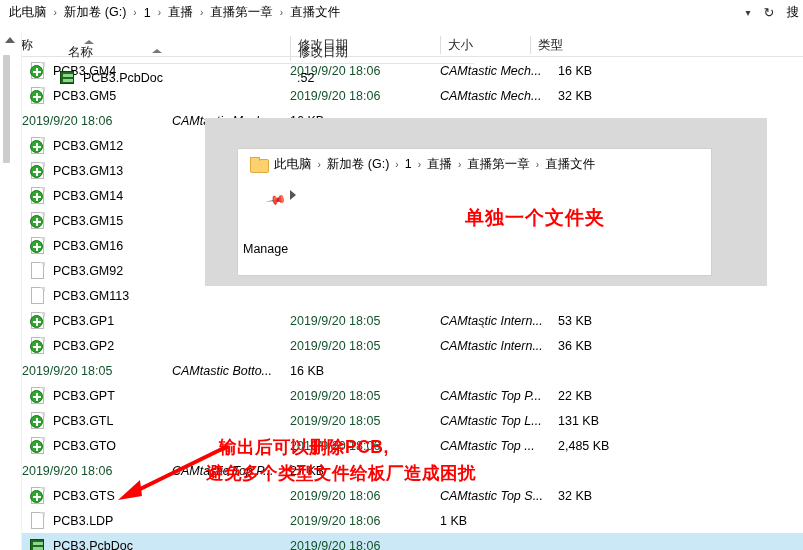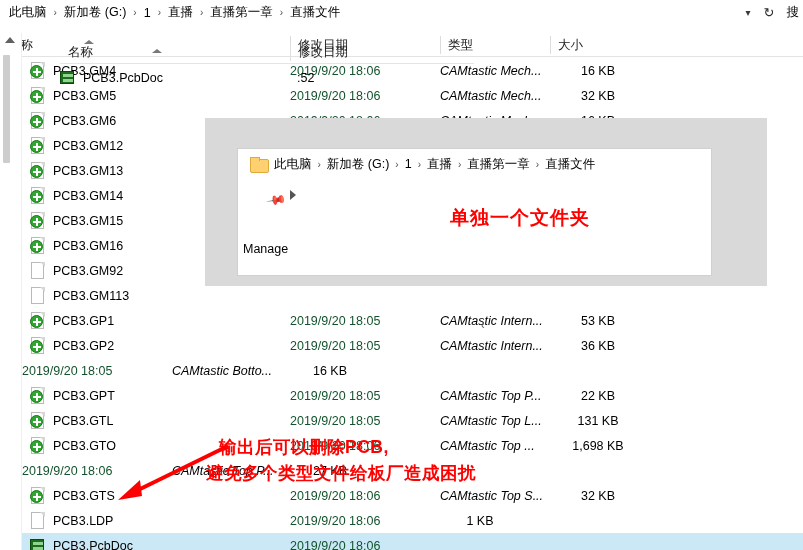--- a/index.html
+++ b/index.html
@@ -69,21 +69,21 @@
     background:#ffffff;
   }
   .row {
     position:relative; height:25px; display:flex; align-items:center;
     font-size:12.5px; color:#000;
   }
   .row.selected { background:#cbe8f6; }
   .cell-name { width:268px; display:flex; align-items:center; padding-left:8px; }
   .cell-date { width:150px; color:#14532d; }
   .cell-type { width:118px; color:#000; overflow:hidden; white-space:nowrap;font-style:italic; }
-  .cell-size { width:80px; text-align:center; }
+  .cell-size { width:80px; text-align:left; }
 
   .fname { margin-left:7px; white-space:nowrap; }
 
   
   .ficon { width:16px; height:18px; position:relative; flex:0 0 16px; }
   .ficon .page {
     position:absolute; left:1px; top:0; width:13px; height:17px;
     background:#ffffff; border:1px solid #b9b9b9;
   }
   .ficon .fold {
@@ -160,21 +160,21 @@
   }
   .ov-leftcaret {
     position:absolute; left:243px; top:170px; font-size:11px; color:#5a5a5a;
   }
 
   
   .anno {
     position:absolute; color:#ff0000; font-weight:bold; white-space:nowrap;
     font-family:"Liberation Sans", sans-serif;
   }
-  .anno-folder { left:450px; top:205px; font-size:19px; letter-spacing:1px; }
+  .anno-folder { left:465px; top:205px; font-size:19px; letter-spacing:1px; }
   .anno-l1 { left:219px; top:435px; font-size:17.5px; letter-spacing:0.5px; }
   .anno-l2 { left:206px; top:461px; font-size:17.5px; letter-spacing:0.5px; }
 
   .arrow-svg { position:absolute; left:110px; top:438px; }
 </style>
 </head>
 <body>
 
 <div class="addressbar">
   <div class="crumbs">
@@ -193,22 +193,22 @@
   <div class="addr-right">
     <span class="chev-dd">▾</span>
     <span class="refresh">↻</span>
     <span class="search-ph">搜</span>
   </div>
 </div>
 
 <div class="colheader">
   <div class="col col-name">名称</div>
   <div class="col col-date divider">修改日期</div>
+  <div class="col col-size divider">大小</div>
   <div class="col col-type divider">类型</div>
-  <div class="col col-size divider">大小</div>
   <div class="sortcaret"></div>
 </div>
 
 <div class="leftrail">
   <div class="up"></div>
   <div class="thumb"></div>
 </div>
 
 <div class="filelist" id="file-list">
     <div class="row">
@@ -231,28 +231,20 @@
           <span class="fold"></span>
           <span class="badge"></span>
         </span>
         <span class="fname">PCB3.GM5</span>
       </div>
       <div class="cell-date">2019/9/20 18:06</div>
       <div class="cell-type">CAMtastic Mech...</div>
       <div class="cell-size">32 KB</div>
     </div>
     <div class="row">
-      <div class="cell-name">
-        <span class="ficon green">
-          <span class="page"></span>
-          <span class="fold"></span>
-          <span class="badge"></span>
-        </span>
-        <span class="fname">PCB3.GM6</span>
-      </div>
       <div class="cell-date">2019/9/20 18:06</div>
       <div class="cell-type">CAMtastic Mech...</div>
       <div class="cell-size">16 KB</div>
     </div>
     <div class="row">
       <div class="cell-name">
         <span class="ficon green">
           <span class="page"></span>
           <span class="fold"></span>
           <span class="badge"></span>
@@ -400,21 +392,21 @@
       <div class="cell-name">
         <span class="ficon green">
           <span class="page"></span>
           <span class="fold"></span>
           <span class="badge"></span>
         </span>
         <span class="fname">PCB3.GTO</span>
       </div>
       <div class="cell-date">2019/9/20 18:06</div>
       <div class="cell-type">CAMtastic Top ...</div>
-      <div class="cell-size">1,698 KB</div>
+      <div class="cell-size">2,485 KB</div>
     </div>
     <div class="row">
       <div class="cell-date">2019/9/20 18:06</div>
       <div class="cell-type">CAMtastic Top P...</div>
       <div class="cell-size">27 KB</div>
     </div>
     <div class="row">
       <div class="cell-name">
         <span class="ficon green">
           <span class="page"></span>

